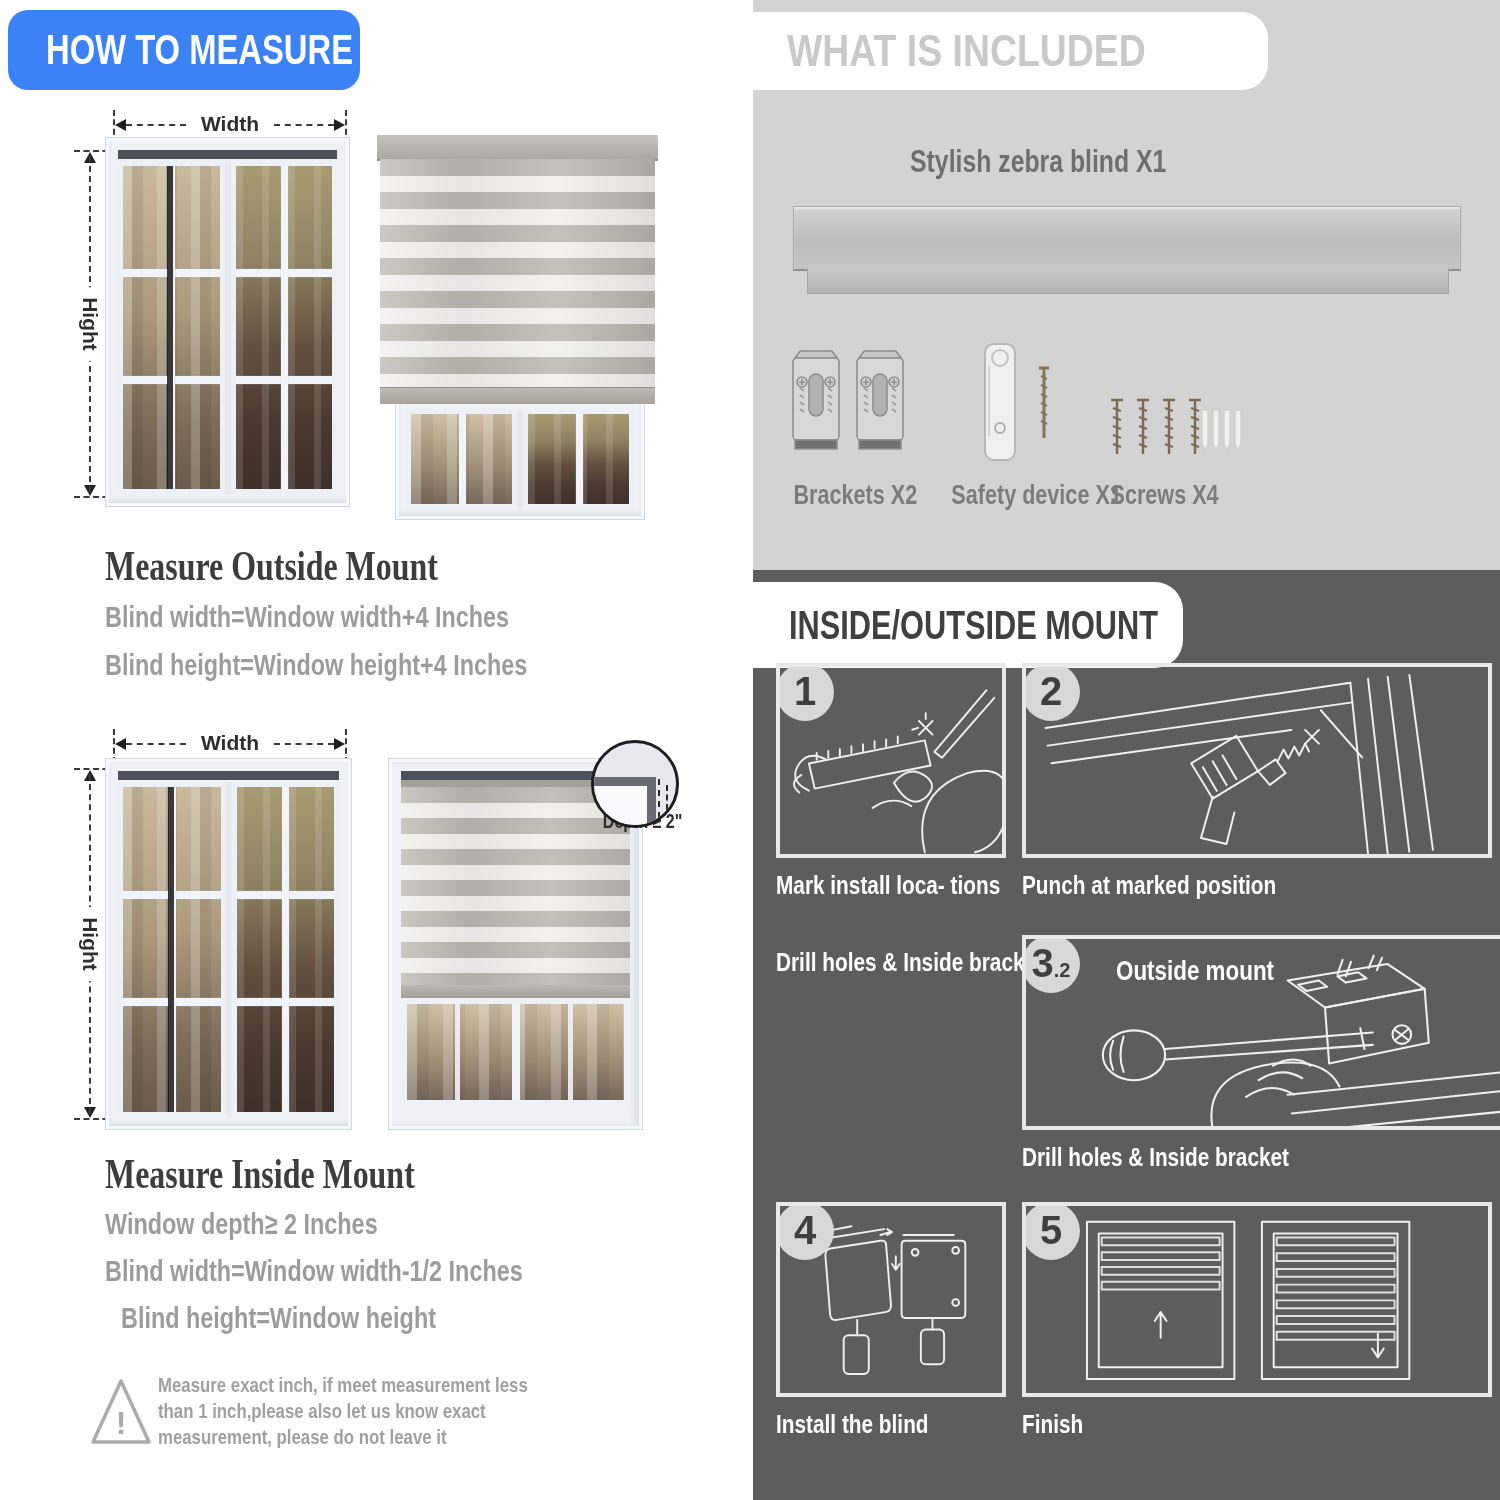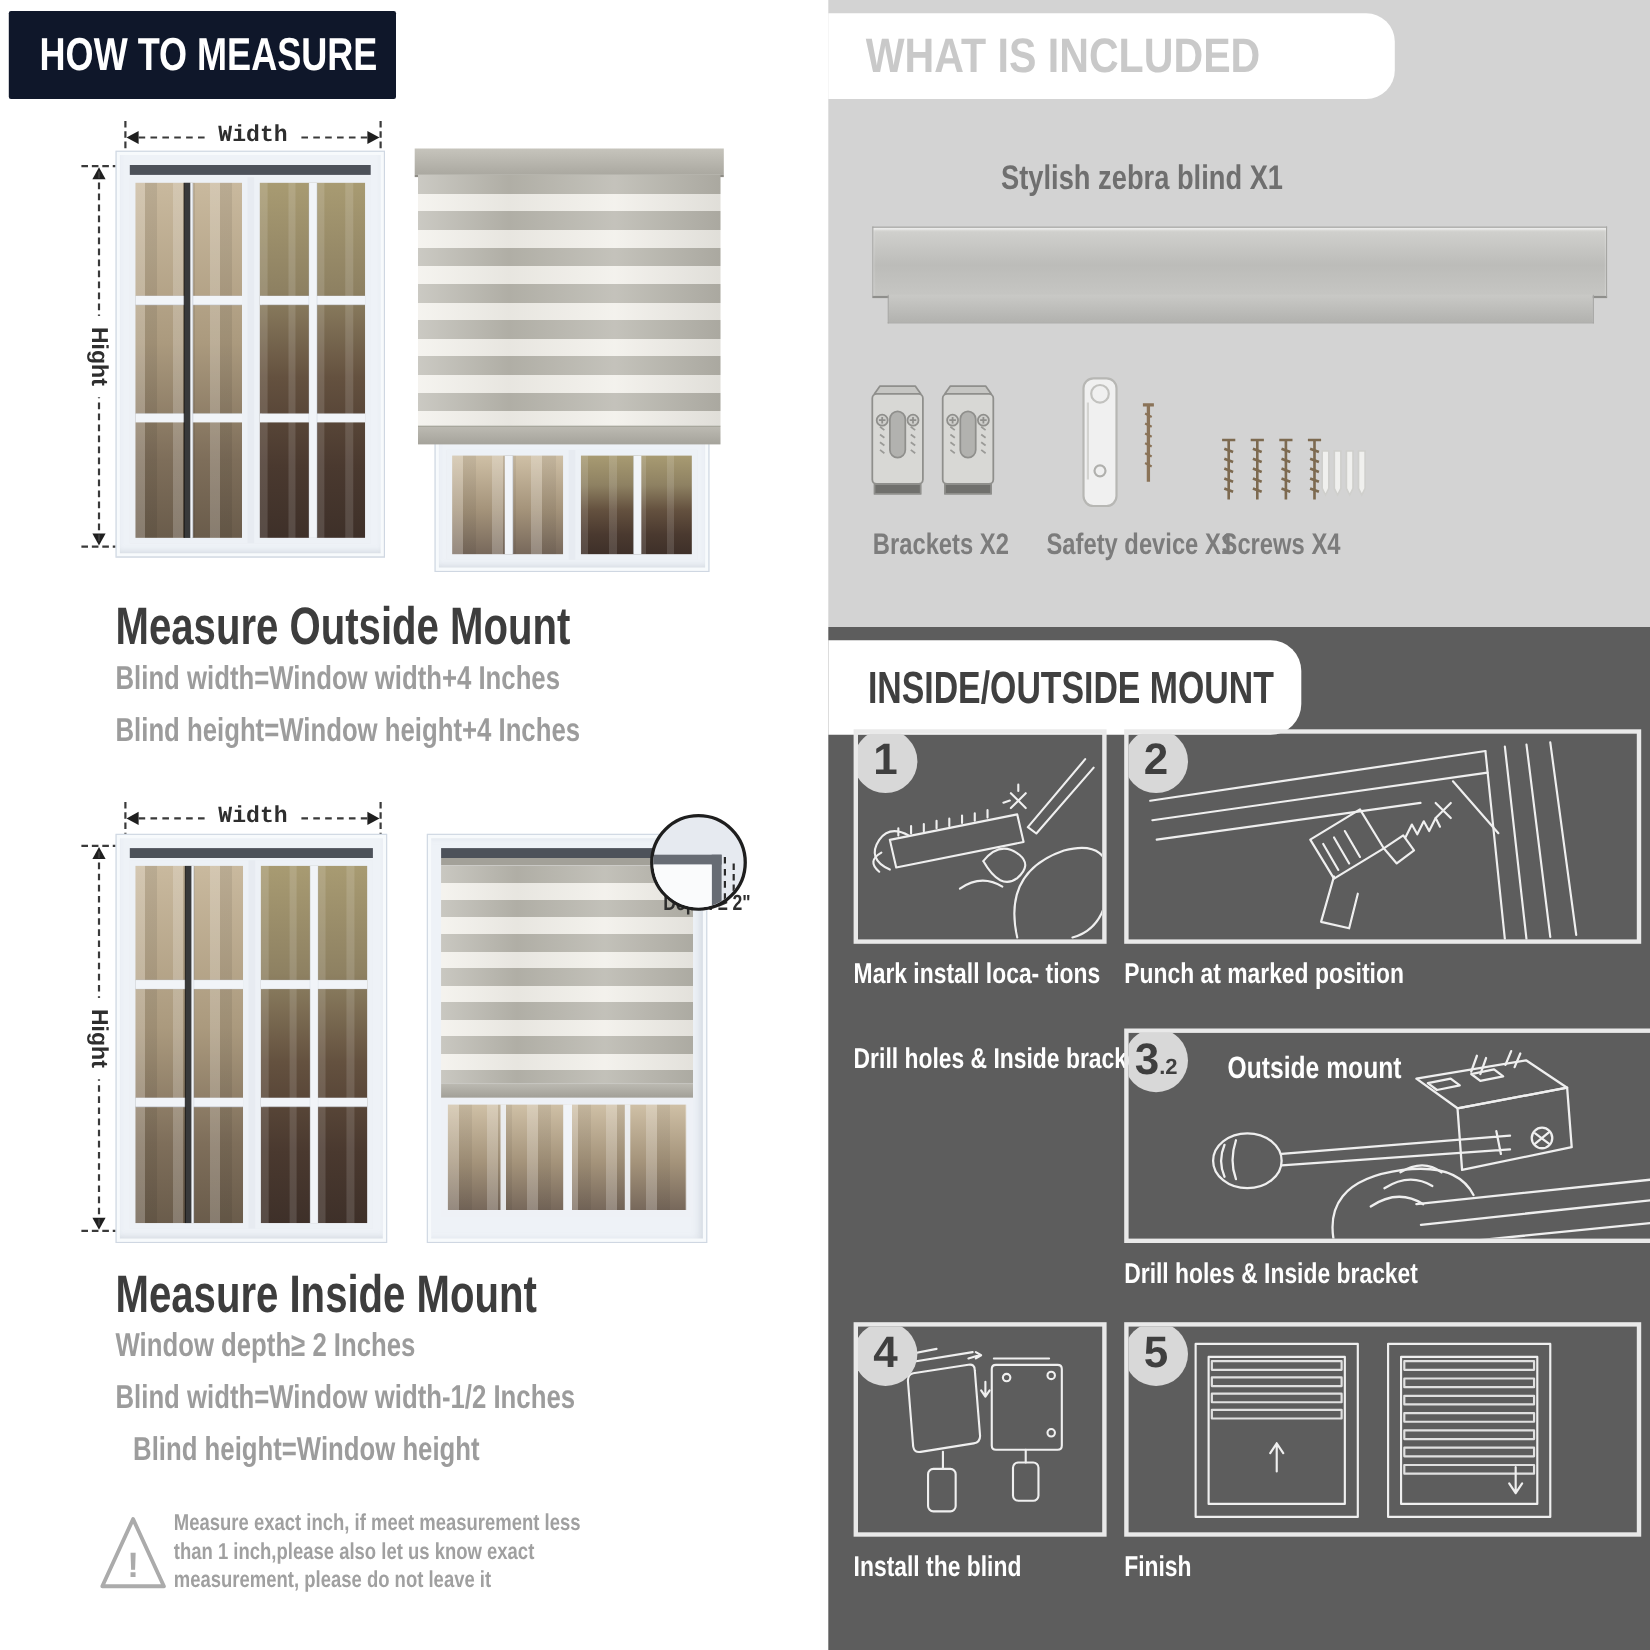--- a/index.html
+++ b/index.html
@@ -3,27 +3,27 @@
 <meta charset="utf-8">
 <style>
   html,body{margin:0;padding:0;background:#fff;}
   #stage{position:relative;width:1500px;height:1500px;background:#fff;overflow:hidden;
          font-family:"Liberation Sans","DejaVu Sans",sans-serif;}
   .abs{position:absolute;}
   .cx{display:inline-block;transform:scaleX(.78);transform-origin:left center;white-space:nowrap;}
   .cxc{display:inline-block;transform:scaleX(.8);transform-origin:center center;white-space:nowrap;}
 
   
-  .banner-left{left:8px;top:10px;width:352px;height:80px;background:#0f172a;border-radius:2px;
-    color:#fff;font-size:42px;font-weight:bold;line-height:80px;padding-left:28px;box-sizing:border-box;}
-  .h-measure{color:#3d3d3d;font-size:48px;font-weight:bold;}
+  .banner-left{left:8px;top:10px;width:352px;height:80px;background:#3b82f6;border-radius:20px;
+    color:#fff;font-size:42px;font-weight:bold;line-height:80px;padding-left:38px;box-sizing:border-box;}
+  .h-measure{color:#3d3d3d;font-size:42px;font-weight:bold;font-family:Liberation Serif, serif;}
   .body-line{color:#9c9c9c;font-size:30px;font-weight:bold;}
 
   
-  .dimh{height:34px;font-family:Liberation Mono, monospace;}
+  .dimh{height:34px;}
   .dimh .tick{position:absolute;top:0;height:34px;border-left:2px dashed #3a3a3a;}
   .dimh .lineL,.dimh .lineR{position:absolute;top:14px;border-top:2px dashed #3a3a3a;}
   .dimh .ah{position:absolute;top:9px;width:0;height:0;border-top:6px solid transparent;border-bottom:6px solid transparent;}
   .dimh .lbl{position:absolute;top:2px;left:50%;transform:translateX(-50%);background:#fff;padding:0 6px;
     color:#2e2e2e;font-size:21px;font-weight:bold;}
   .dimv{width:44px;}
   .dimv .vline{position:absolute;left:15px;top:6px;bottom:6px;border-left:2px dashed #3a3a3a;}
   .dimv .hTick{position:absolute;left:0;width:44px;border-top:2px dashed #3a3a3a;}
   .dimv .av{position:absolute;left:10px;width:0;height:0;border-left:6px solid transparent;border-right:6px solid transparent;}
   .dimv .lbl{position:absolute;left:16px;top:50%;transform:translate(-50%,-50%) rotate(90deg);

